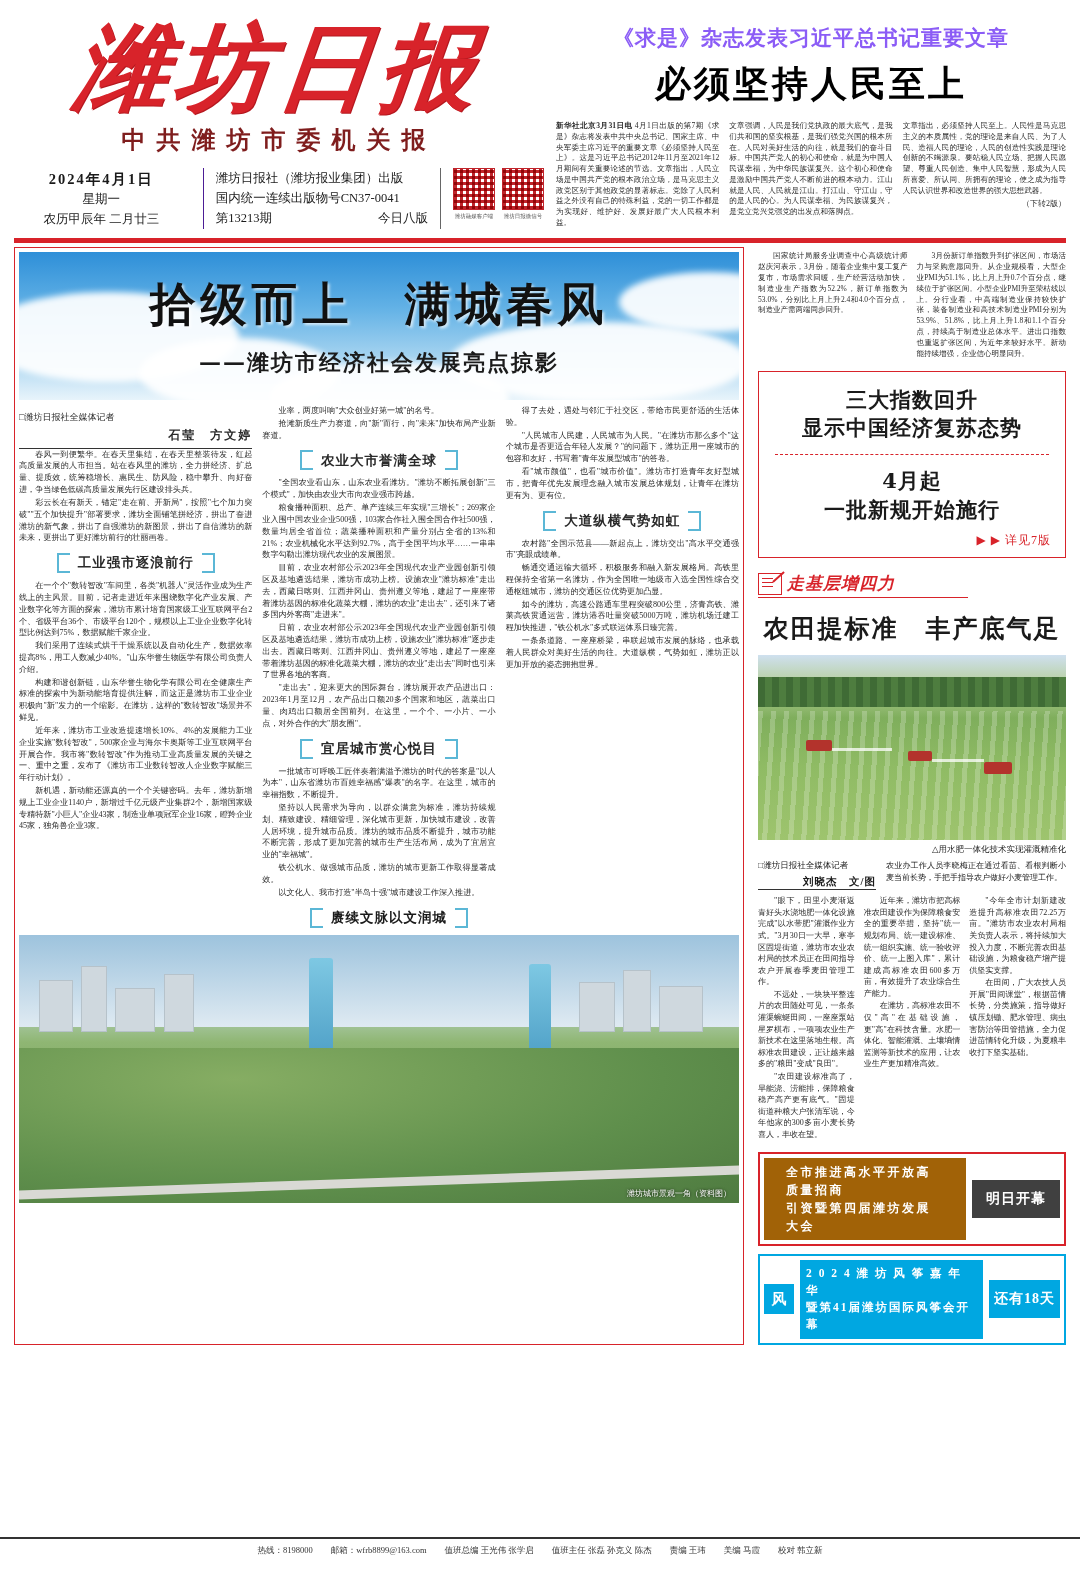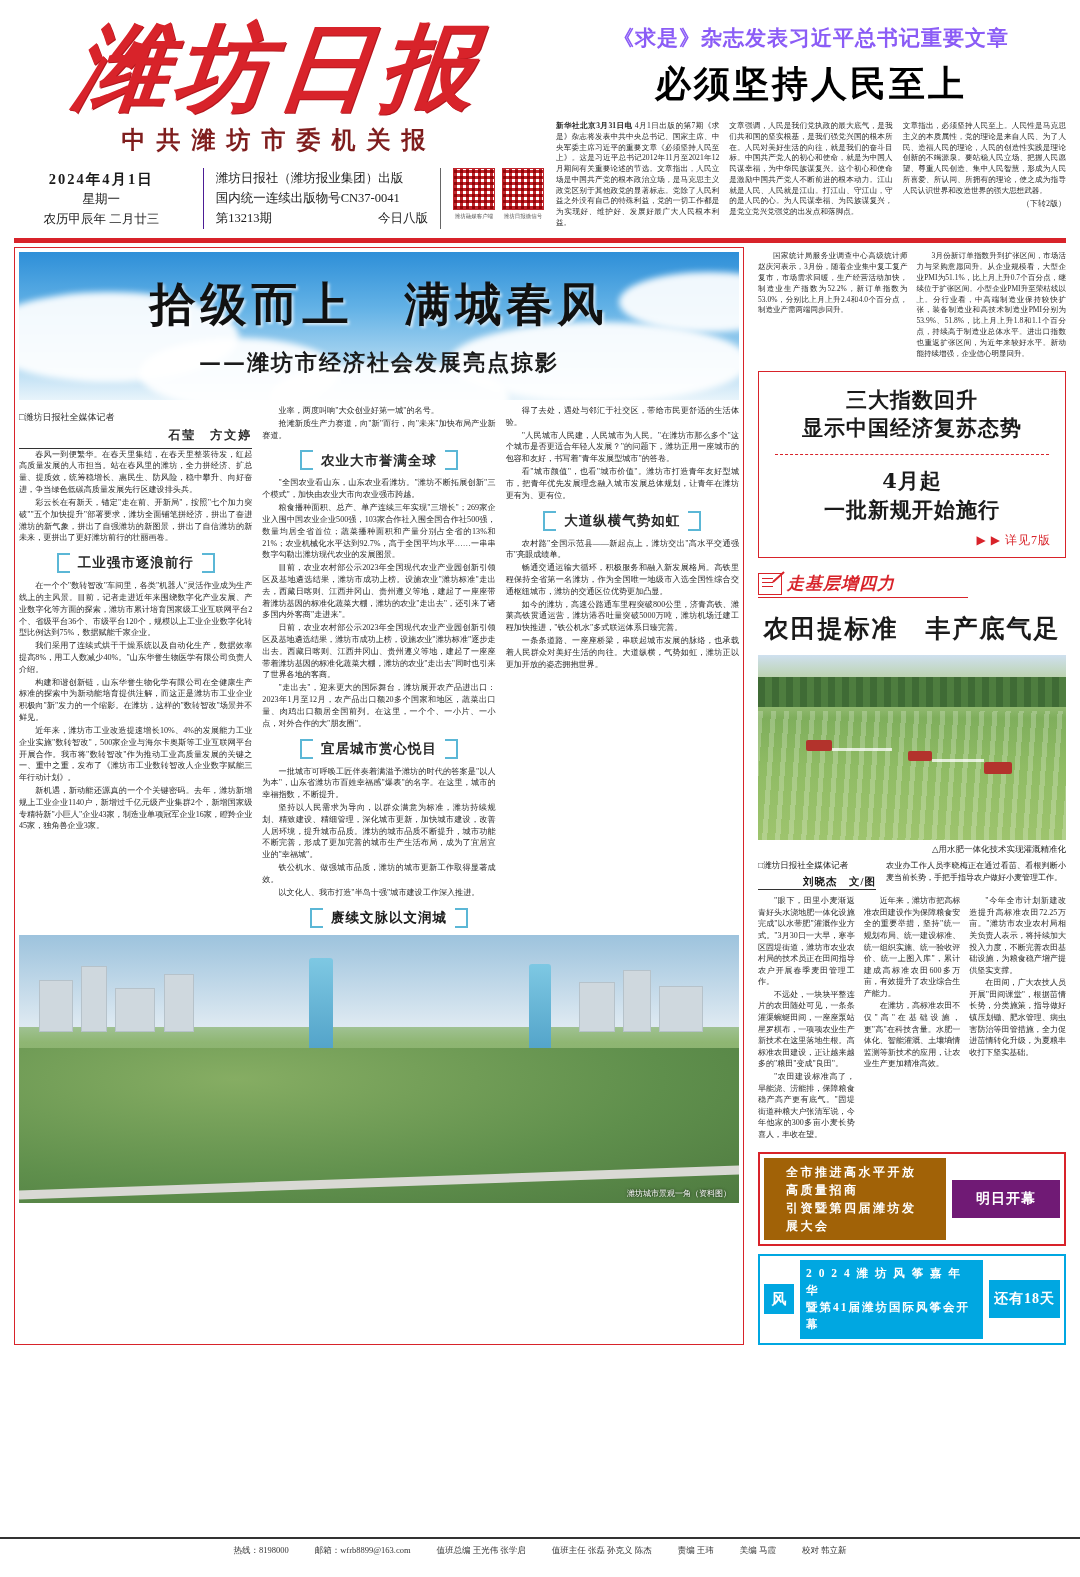--- a/index.html
+++ b/index.html
@@ -194,35 +194,35 @@
   .farm-cols { display: flex; gap: 9px; margin-top: 5px; font-size: 8px; line-height: 1.45;
                text-align: justify; color: #2a2a2a; }
   .farm-cols .c { flex: 1; }
   .farm-cols p { text-indent: 2em; margin-bottom: 1px; }
 
   
   .ad-red { border: 2px solid #d8232a; margin-top: 10px; padding: 4px;
             background: #fff; display: flex; align-items: center; gap: 6px; }
   .ad-red .body { flex: 1; background: #a16207; color: #fff; padding: 5px 22px;
                   font-size: 12px; font-weight: 700; letter-spacing: 2.5px; line-height: 1.5; }
-  .ad-red .tag { background: #701a75; color: #fff; font-size: 14px; font-weight: 700;
-                 padding: 10px 24px; letter-spacing: 1px; }
+  .ad-red .tag { background: #404040; color: #fff; font-size: 14px; font-weight: 700;
+                 padding: 10px 14px; letter-spacing: 1px; }
   .ad-blue { border: 2px solid #00a7e1; margin-top: 8px; padding: 4px;
              display: flex; align-items: center; gap: 6px; }
   .ad-blue .logo { width: 30px; height: 30px; background: #00a7e1; color: #fff;
                    display:flex; align-items:center; justify-content:center; font-size: 15px; font-weight: 700; }
   .ad-blue .body { flex: 1; background: #00a7e1; color: #fff; padding: 5px 6px;
                    font-size: 11.5px; font-weight: 700; letter-spacing: 2px; line-height: 1.5; }
   .ad-blue .tag { background: #00a7e1; color: #fff; font-size: 14px; font-weight: 700;
                   padding: 10px 5px; letter-spacing: 1px; }
 
   
   .footer { position: absolute; left: 0; right: 0; bottom: 0; height: 40px;
             border-top: 2px solid #333; padding-top: 6px; }
-  .footer .line { display: flex; justify-content: center; gap: 26px; font-size: 8.5px; color: #333; }
+  .footer .line { display: flex; justify-content: center; gap: 18px; font-size: 8.5px; color: #333; }
   .footer .line span { white-space: nowrap; }
 </style>
 </head>
 <body>
 
 <div class="page">
 
   <div class="masthead">
     <div class="mast-left">
       <div class="logo-wrap">

